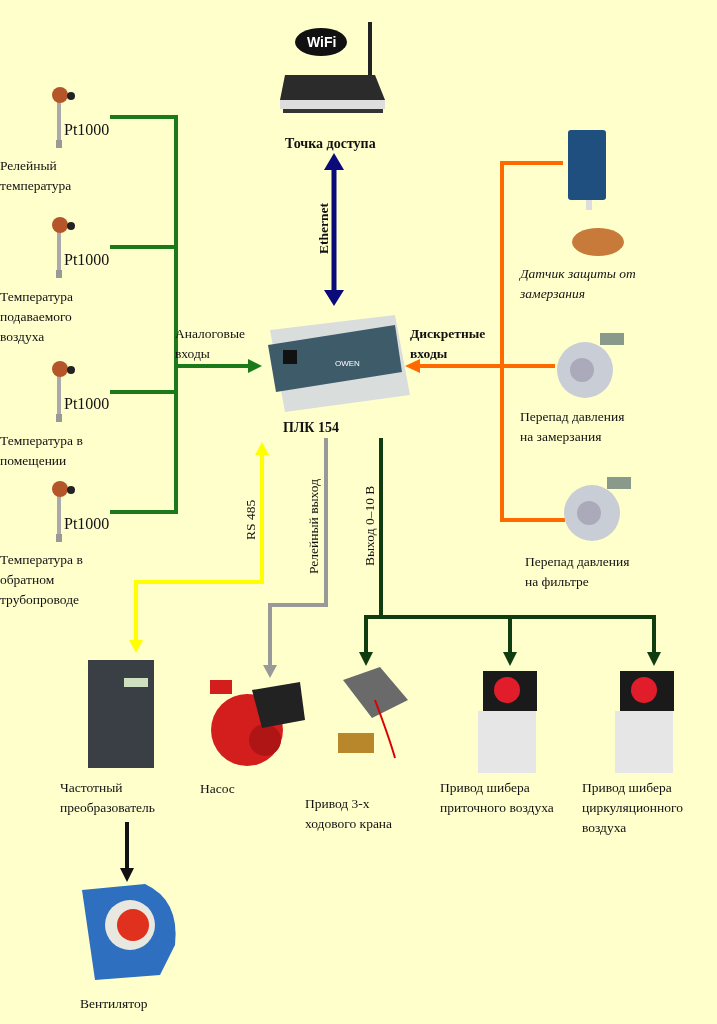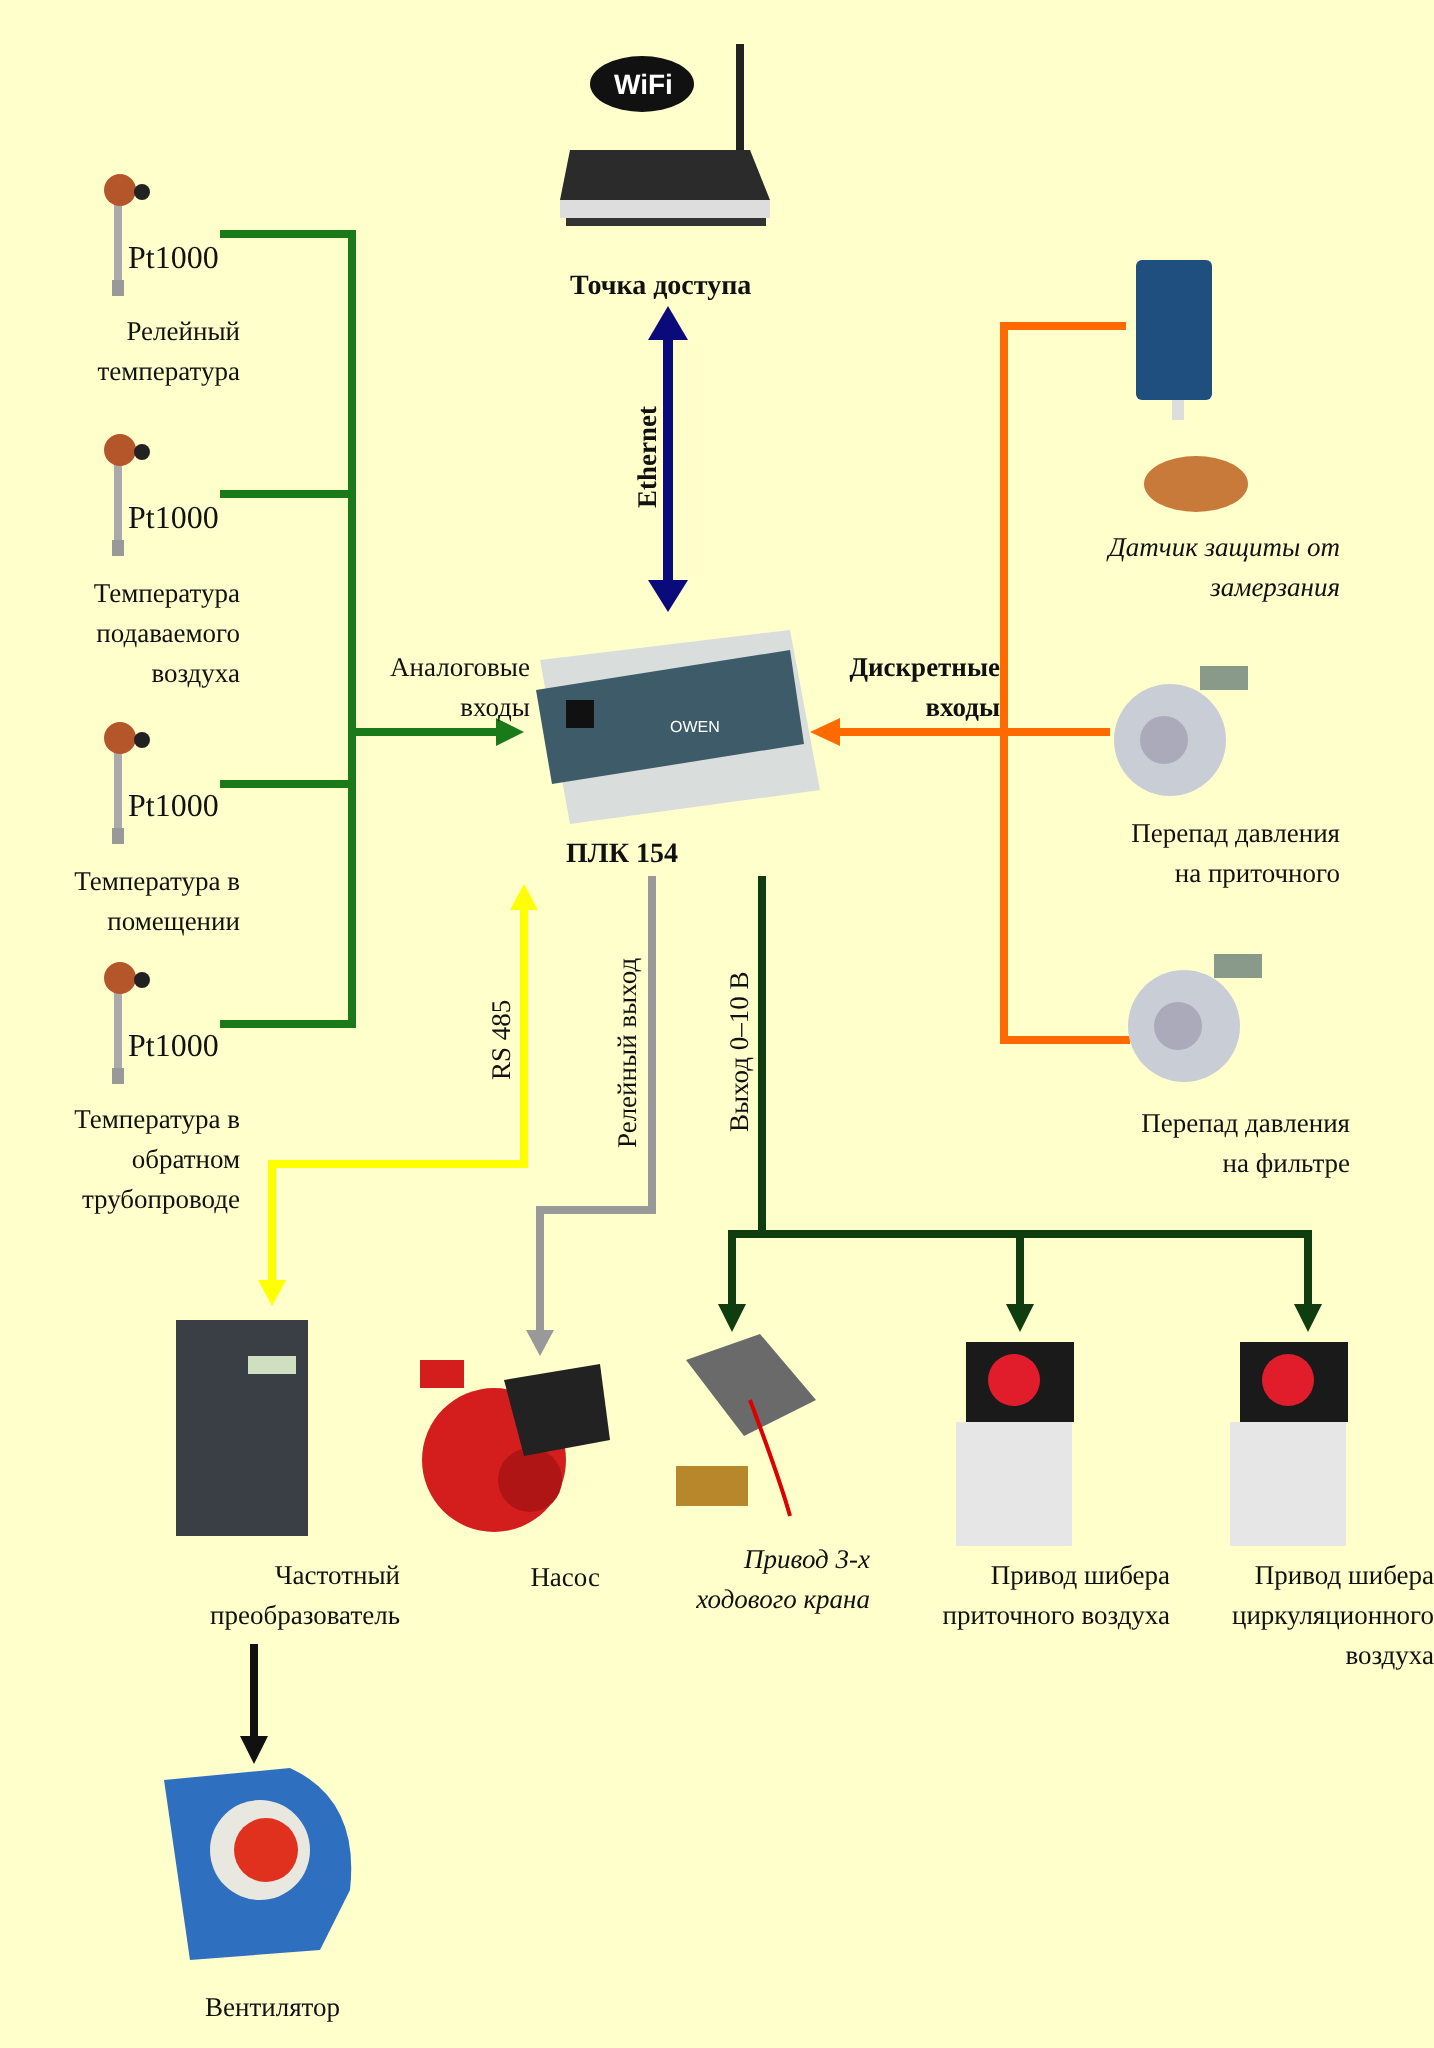--- a/index.html
+++ b/index.html
@@ -1,19 +1,19 @@
 <!DOCTYPE html>
 <html><head>
 <meta charset="utf-8">
 <style>
   html, body { margin:0; padding:0; }
   body { width:717px; height:1024px; background:#ffffcc; position:relative; overflow:hidden;
          font-family:"Liberation Serif","DejaVu Serif",serif; color:#111; }
   svg.wires { position:absolute; left:0; top:0; width:717px; height:1024px; }
-  .lbl { position:absolute; font-size:13.5px; line-height:20px; text-align:right; white-space:nowrap; }
+  .lbl { position:absolute; font-size:13.5px; line-height:20px; text-align:left; white-space:nowrap; }
   .lbl.bold { font-weight:bold; font-size:14px; }
   .vlbl { position:absolute; font-size:13.5px; white-space:nowrap; transform-origin:left top; transform:rotate(-90deg); }
   .vlbl.bold { font-weight:bold; }
   .pt { position:absolute; font-size:16px;margin-top:12px; }
 </style>
 </head>
 <body>
 
 <svg class="wires" viewBox="0 0 717 1024">
   <defs>
@@ -189,39 +189,39 @@
   <div>входы</div>
 </div>
 <div class="lbl bold" style="left:283px; top:418px;">ПЛК 154</div>
 
 <div class="lbl" style="left:520px; width:150px; top:264px;font-style:italic;">
   <div>Датчик защиты от</div>
   <div>замерзания</div>
 </div>
 <div class="lbl" style="left:520px; width:150px; top:407px;">
   <div>Перепад давления</div>
-  <div>на приточного</div>
+  <div>на замерзания</div>
 </div>
 <div class="lbl" style="left:525px; width:150px; top:552px;">
   <div>Перепад давления</div>
   <div>на фильтре</div>
 </div>
 
 <div class="vlbl" style="left:243px; top:540px;">RS 485</div>
 <div class="vlbl" style="left:306px; top:574px;">Релейный выход</div>
 <div class="vlbl" style="left:362px; top:566px;">Выход 0–10 В</div>
 
 <div class="lbl" style="left:60px; width:140px; top:778px;">
   <div>Частотный</div>
   <div>преобразователь</div>
 </div>
 <div class="lbl" style="left:200px; width:100px; top:779px;">
   <div>Насос</div>
 </div>
-<div class="lbl" style="left:305px; width:130px; top:770px;font-style:italic;">
+<div class="lbl" style="left:305px; width:130px; top:794px;">
   <div>Привод 3-х</div>
   <div>ходового крана</div>
 </div>
 <div class="lbl" style="left:440px; width:145px; top:778px;">
   <div>Привод шибера</div>
   <div>приточного воздуха</div>
 </div>
 <div class="lbl" style="left:582px; width:135px; top:778px;">
   <div>Привод шибера</div>
   <div>циркуляционного</div>

